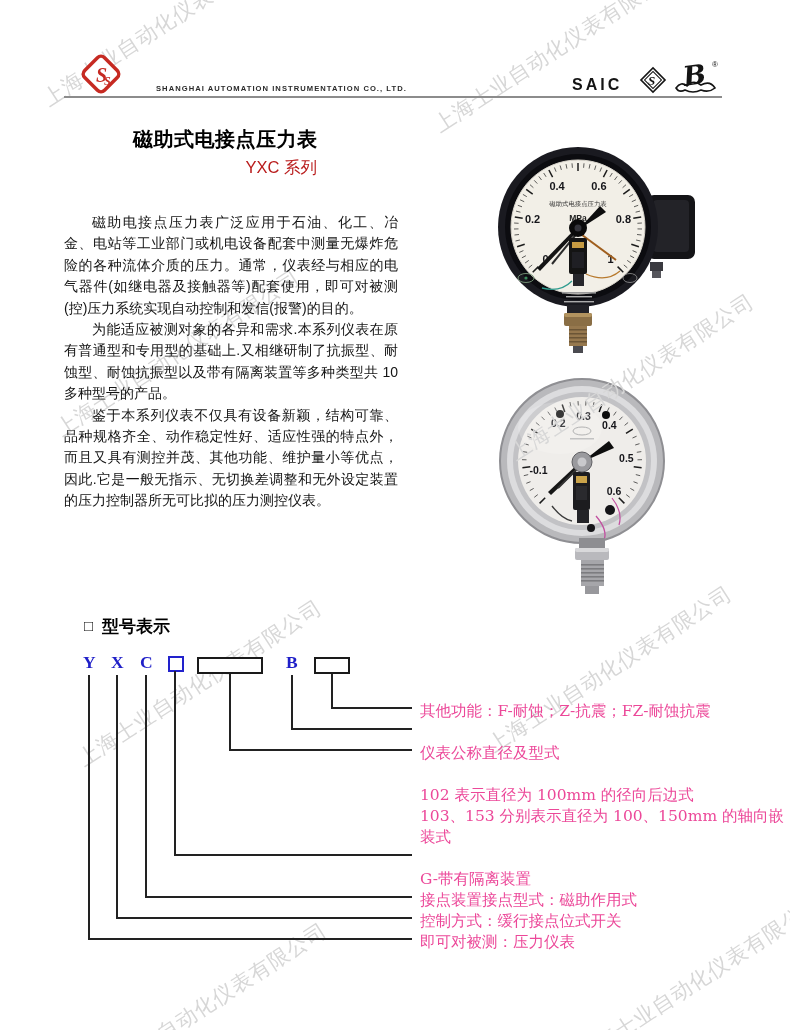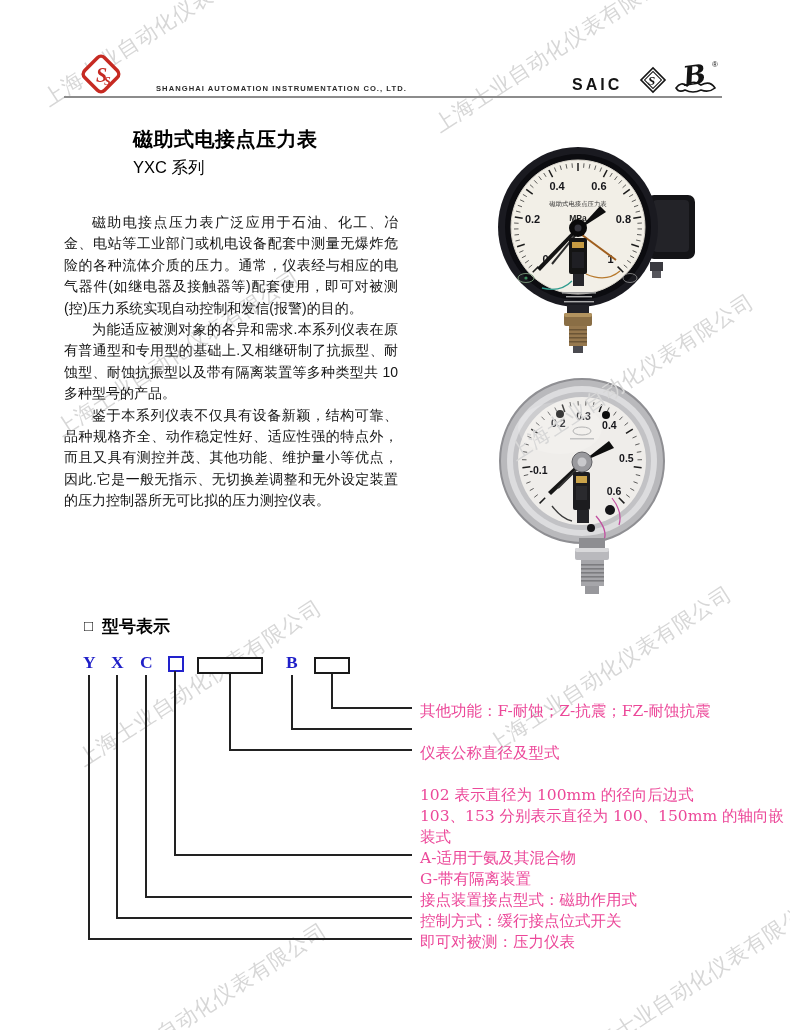--- a/index.html
+++ b/index.html
@@ -14,22 +14,22 @@
   .cn-name{position:absolute;left:124px;top:55px;font-family:"DejaVu Serif",serif;
            font-size:22.5px;font-weight:bold;color:#1c1c1c;letter-spacing:1px;z-index:3;}
   .en-name{position:absolute;left:126px;top:84px;font-size:7.6px;font-weight:bold;
            letter-spacing:1.05px;color:#2a2a2a;z-index:3;margin-left:30px;}
   .divider{position:absolute;left:64px;top:96px;width:658px;height:2px;background:#8c8c8c;z-index:3;}
   .saic-wrap{position:absolute;left:572px;top:66px;display:flex;align-items:flex-end;gap:17px;z-index:3;}
   .saic-text{font-size:16px;font-weight:800;letter-spacing:3px;color:#141414;}
   
   .title-main{position:absolute;left:133px;top:126px;font-size:20px;font-weight:bold;color:#000;
               letter-spacing:0.5px;z-index:3;}
-  .title-series{position:absolute;left:133px;top:157px;width:184px;text-align:left;
-                font-size:16.5px;color:#000000;z-index:3;}
+  .title-series{position:absolute;left:133px;top:157px;width:184px;text-align:right;
+                font-size:16.5px;color:#b91c1c;z-index:3;}
   
   .intro{position:absolute;left:64px;top:212px;width:334px;z-index:3;color:#141414;}
   .intro p{margin:0;font-size:14px;line-height:21.4px;text-align:justify;text-indent:2em;}
   
   .sec-head{position:absolute;left:84px;top:615px;display:flex;align-items:center;gap:9px;
             font-size:17px;font-weight:bold;color:#000;z-index:3;}
   .sec-bullet{font-weight:normal;font-size:15px;position:relative;top:-1px;}
   
   .code-letter{position:absolute;font-family:"Liberation Serif",serif;font-size:17.5px;
                font-weight:600;color:#1f1fc8;z-index:3;}
@@ -290,19 +290,18 @@
   <div class="conn" style="left:174px;top:671px;width:238px;height:185px"></div>
   <div class="conn" style="left:229px;top:674px;width:183px;height:77px"></div>
   <div class="conn" style="left:291px;top:675px;width:121px;height:55px"></div>
   <div class="conn" style="left:331px;top:674px;width:81px;height:35px"></div>
 
   <div class="mline" style="top:701px">其他功能：F-耐蚀；Z-抗震；FZ-耐蚀抗震</div>
   <div class="mline" style="top:743px">仪表公称直径及型式</div>
   <div class="mline" style="top:785px">102 表示直径为 100mm 的径向后边式</div>
   <div class="mline" style="top:806px">103、153 分别表示直径为 100、150mm 的轴向嵌</div>
   <div class="mline" style="top:827px">装式</div>
-  <div class="mline" style="top:848px">A-适用于氨及其混合物</div>
   <div class="mline" style="top:869px">G-带有隔离装置</div>
   <div class="mline" style="top:890px">接点装置接点型式：磁助作用式</div>
   <div class="mline" style="top:911px">控制方式：缓行接点位式开关</div>
   <div class="mline" style="top:932px">即可对被测：压力仪表</div>
 
 </div>
 
 </body></html>

